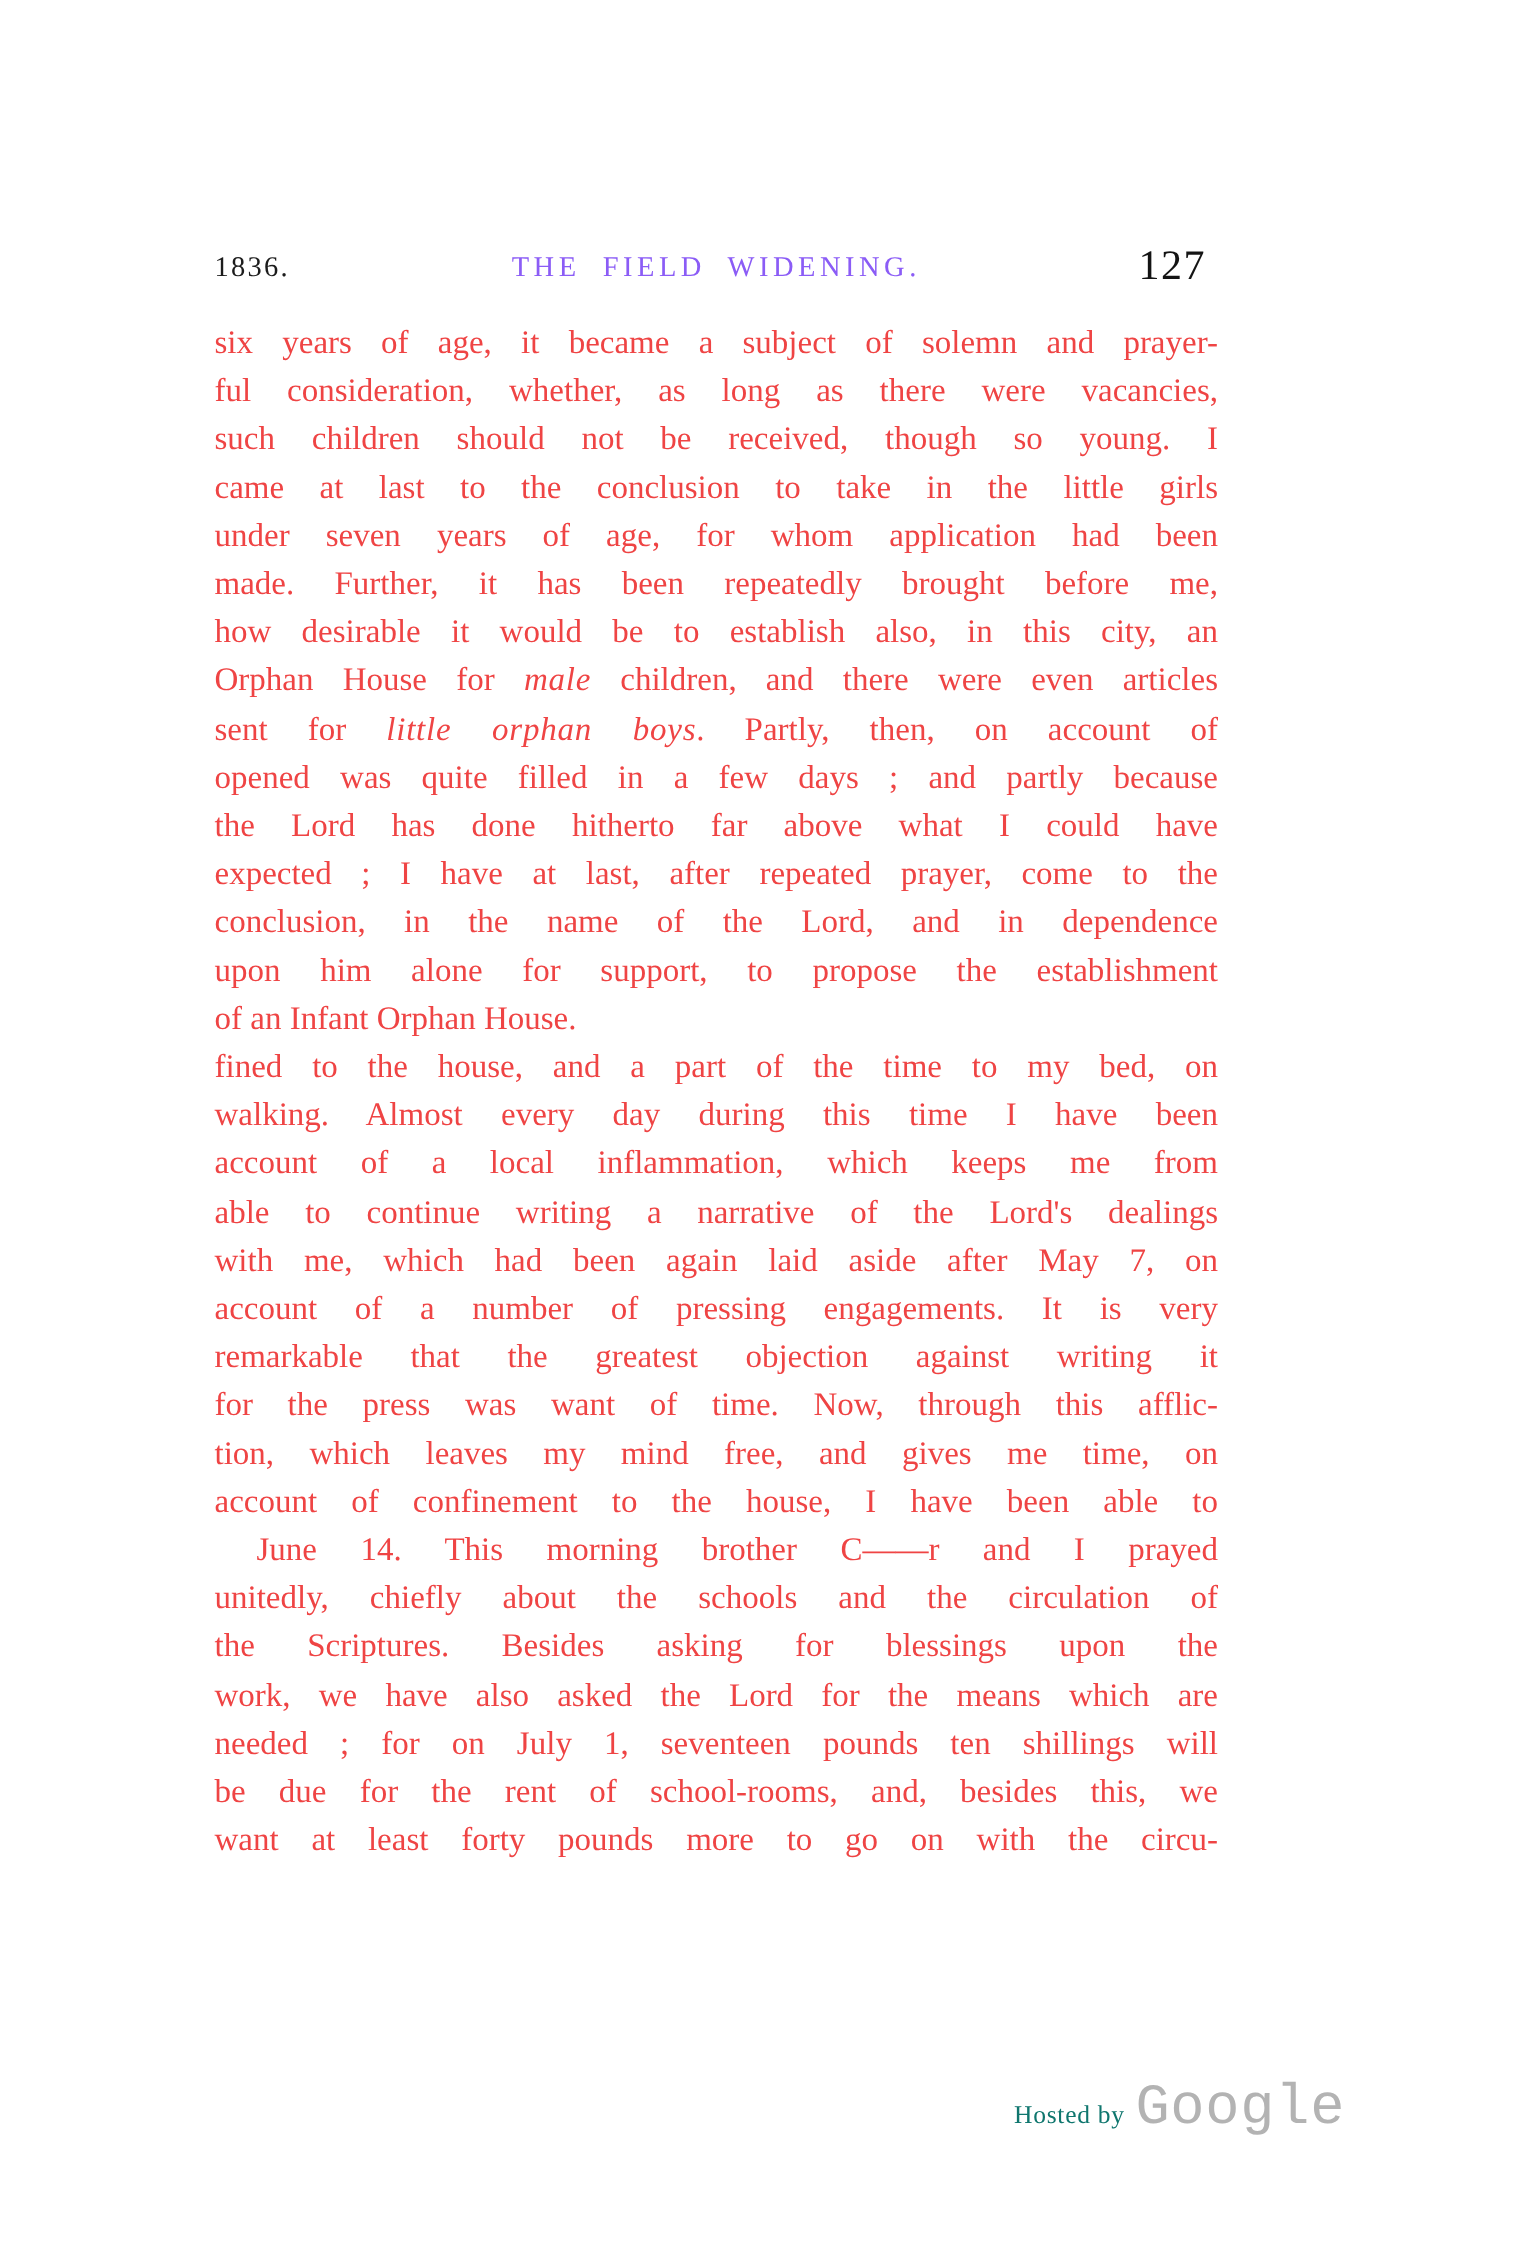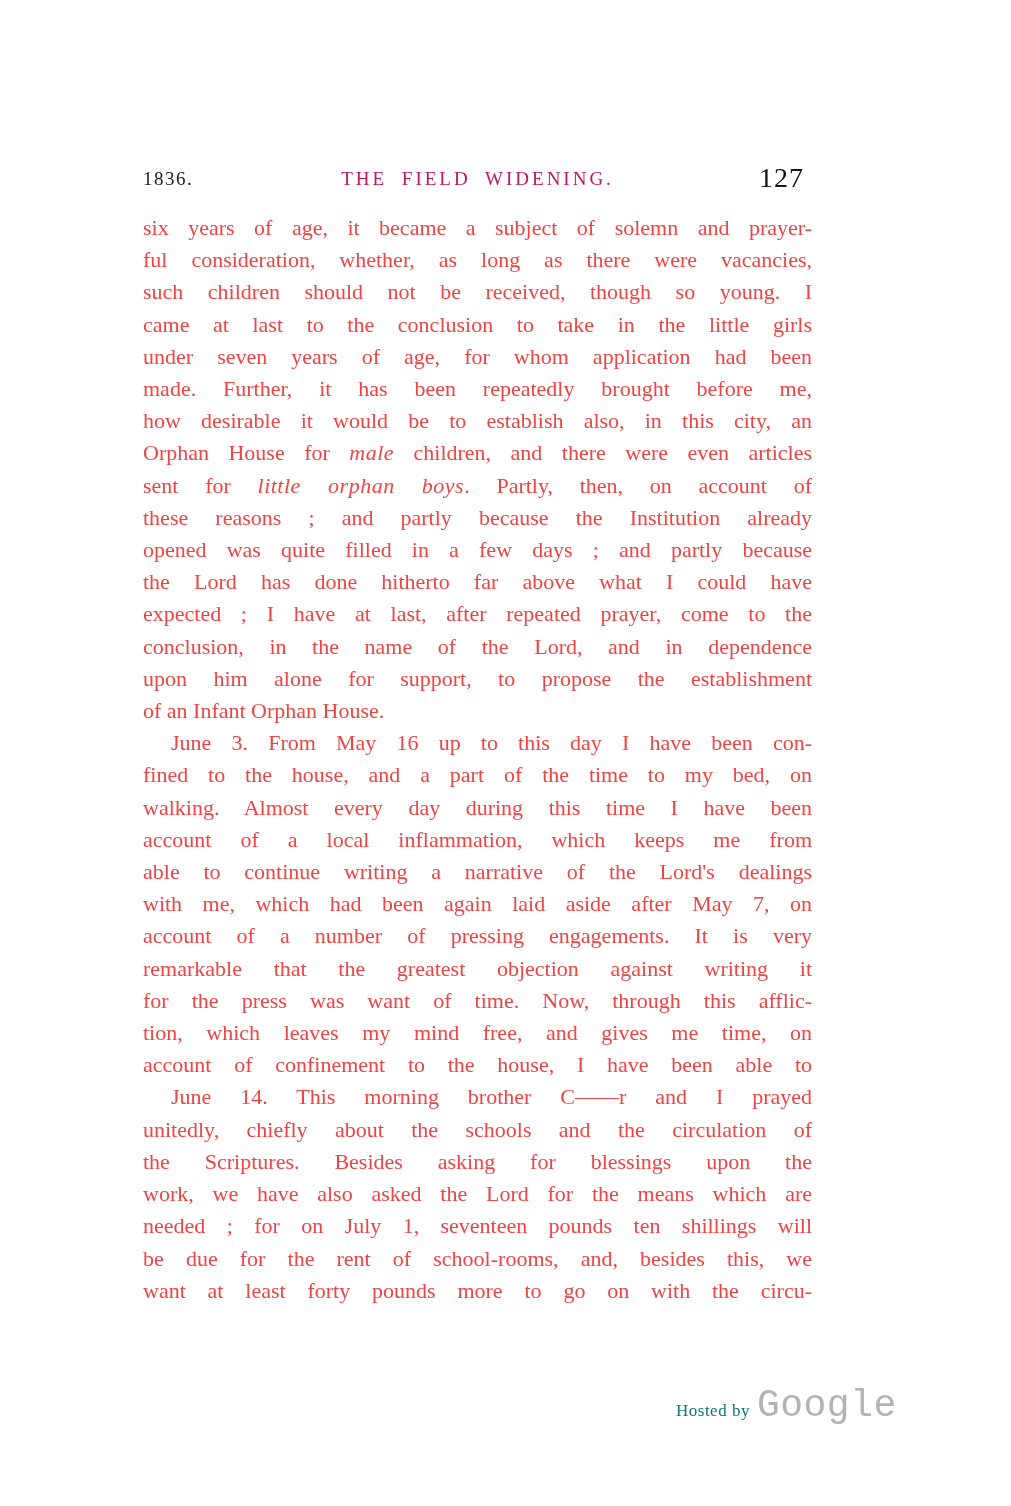--- a/index.html
+++ b/index.html
@@ -34,21 +34,21 @@
   }
   .running-title {
     position: absolute;
     left: 50%;
     transform: translateX(-50%);
     bottom: 4px;
     font-size: 19px;
     letter-spacing: 3px;
     word-spacing: 7px;
     white-space: nowrap;
-    color: #be185d;
+    color: #8b5cf6;
   }
   .page-number {
     position: absolute;
     right: 8px;
     bottom: 0;
     font-size: 28px;
     letter-spacing: 1px;
     color: #141414;
   }
   
@@ -113,30 +113,28 @@
       <div class="paragraph">
         <div class="line">six years of age, it became a subject of solemn and prayer-</div>
         <div class="line">ful consideration, whether, as long as there were vacancies,</div>
         <div class="line">such children should not be received, though so young.  I</div>
         <div class="line">came at last to the conclusion to take in the little girls</div>
         <div class="line">under seven years of age, for whom application had been</div>
         <div class="line">made.  Further, it has been repeatedly brought before me,</div>
         <div class="line">how desirable it would be to establish also, in this city, an</div>
         <div class="line">Orphan House for <i>male</i> children, and there were even articles</div>
         <div class="line">sent for <i>little orphan boys</i>.  Partly, then, on account of</div>
-        <div class="line">these reasons ; and partly because the Institution already</div>
         <div class="line">opened was quite filled in a few days ; and partly because</div>
         <div class="line">the Lord has done hitherto far above what I could have</div>
         <div class="line">expected ; I have at last, after repeated prayer, come to the</div>
         <div class="line">conclusion, in the name of the Lord, and in dependence</div>
         <div class="line">upon him alone for support, to propose the establishment</div>
         <div class="line no-just">of an Infant Orphan House.</div>
       </div>
       <div class="paragraph">
-        <div class="line indent">June 3.  From May 16 up to this day I have been con-</div>
         <div class="line">fined to the house, and a part of the time to my bed, on</div>
         <div class="line">walking.  Almost every day during this time I have been</div>
         <div class="line">account of a local inflammation, which keeps me from</div>
         <div class="line">able to continue writing a narrative of the Lord's dealings</div>
         <div class="line">with me, which had been again laid aside after May 7, on</div>
         <div class="line">account of a number of pressing engagements.  It is very</div>
         <div class="line">remarkable that the greatest objection against writing it</div>
         <div class="line">for the press was want of time.  Now, through this afflic-</div>
         <div class="line">tion, which leaves my mind free, and gives me time, on</div>
         <div class="line">account of confinement to the house, I have been able to</div>

